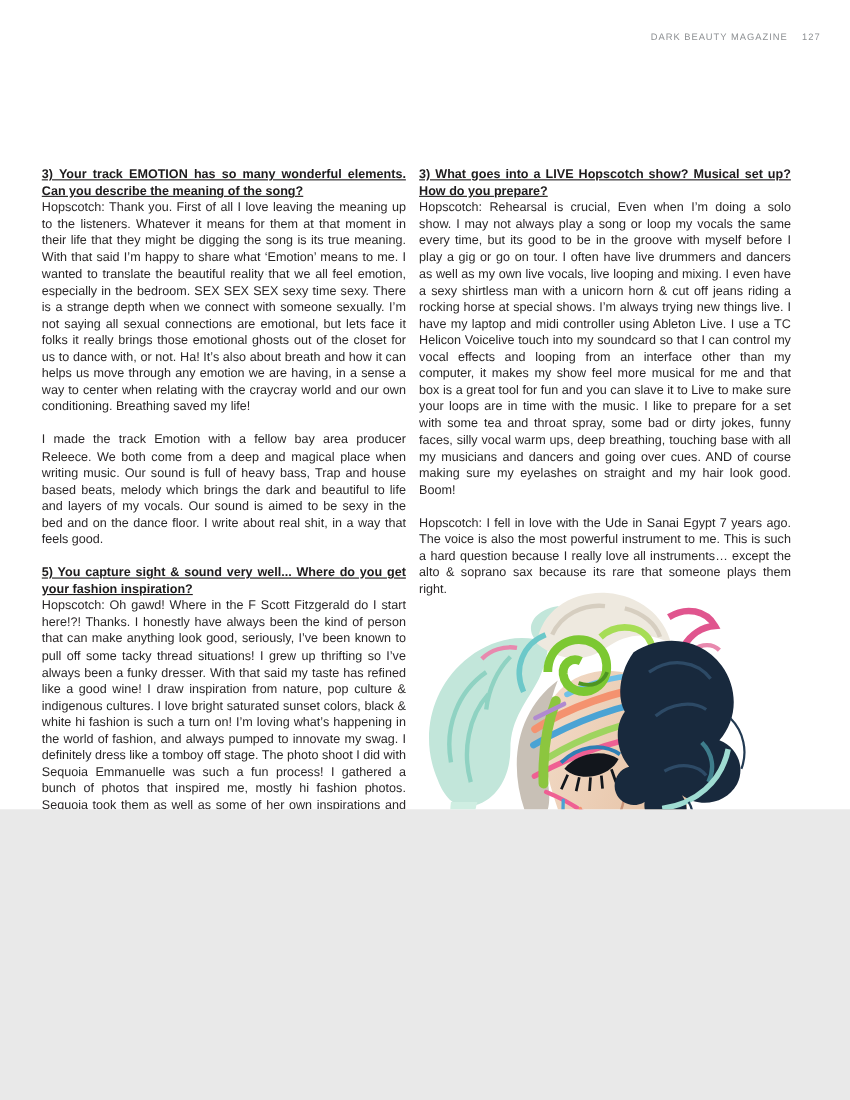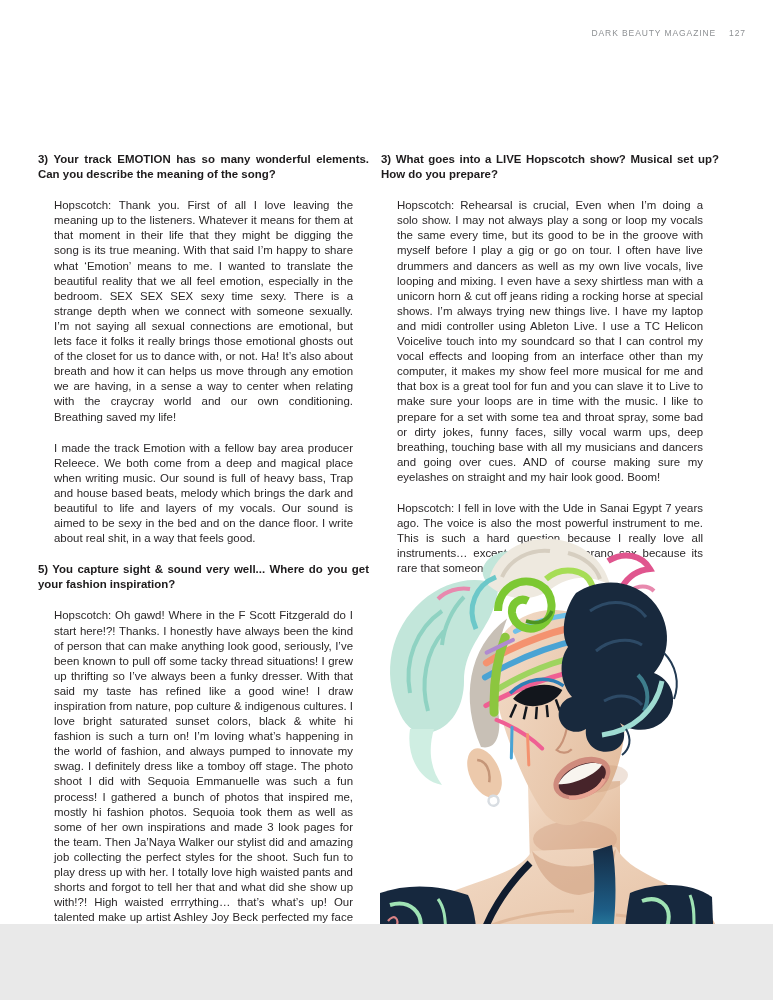--- a/index.html
+++ b/index.html
@@ -1,18 +1,18 @@
 <!DOCTYPE html>
 <html><head>
 <meta charset="utf-8">
 <style>
   html,body{margin:0;padding:0;background:#e9e9e9;}
   .page{
     position:relative;
-    width:773px;height:924px;
+    width:773px;height:736px;
     background:#ffffff;
     font-family:"Liberation Sans", sans-serif;
     color:#222021;
     overflow:hidden;
     margin:0 auto;
   }
   .page-header{
     position:absolute;top:28px;right:27px;
     display:flex;align-items:baseline;gap:13px;
     font-size:8.5px;letter-spacing:0.9px;color:#8d9093;
@@ -20,24 +20,24 @@
   }
   .col{
     position:absolute;top:152px;width:331px;
     font-size:11.45px;line-height:15.1px;
   }
   .col-left{left:38px;}
   .col-right{left:381px;width:338px;}
   .qa{margin:0 0 15px 0;}
   .qa h3{
     margin:0;font-size:11.45px;line-height:15.1px;font-weight:700;
-    text-align:justify;color:#1d1b1c;
+    text-align:justify;color:#1d1b1c;text-decoration:underline;
   }
   .qa p{
-    margin:16px;text-align:justify;color:#2a2728;
+    margin:0;text-align:justify;color:#2a2728;
   }
   .photo{
     position:absolute;left:380px;top:533px;width:393px;height:467px;
   }
   .photo svg{display:block;}
 </style>
 </head>
 <body>
 
 <div class="page">

